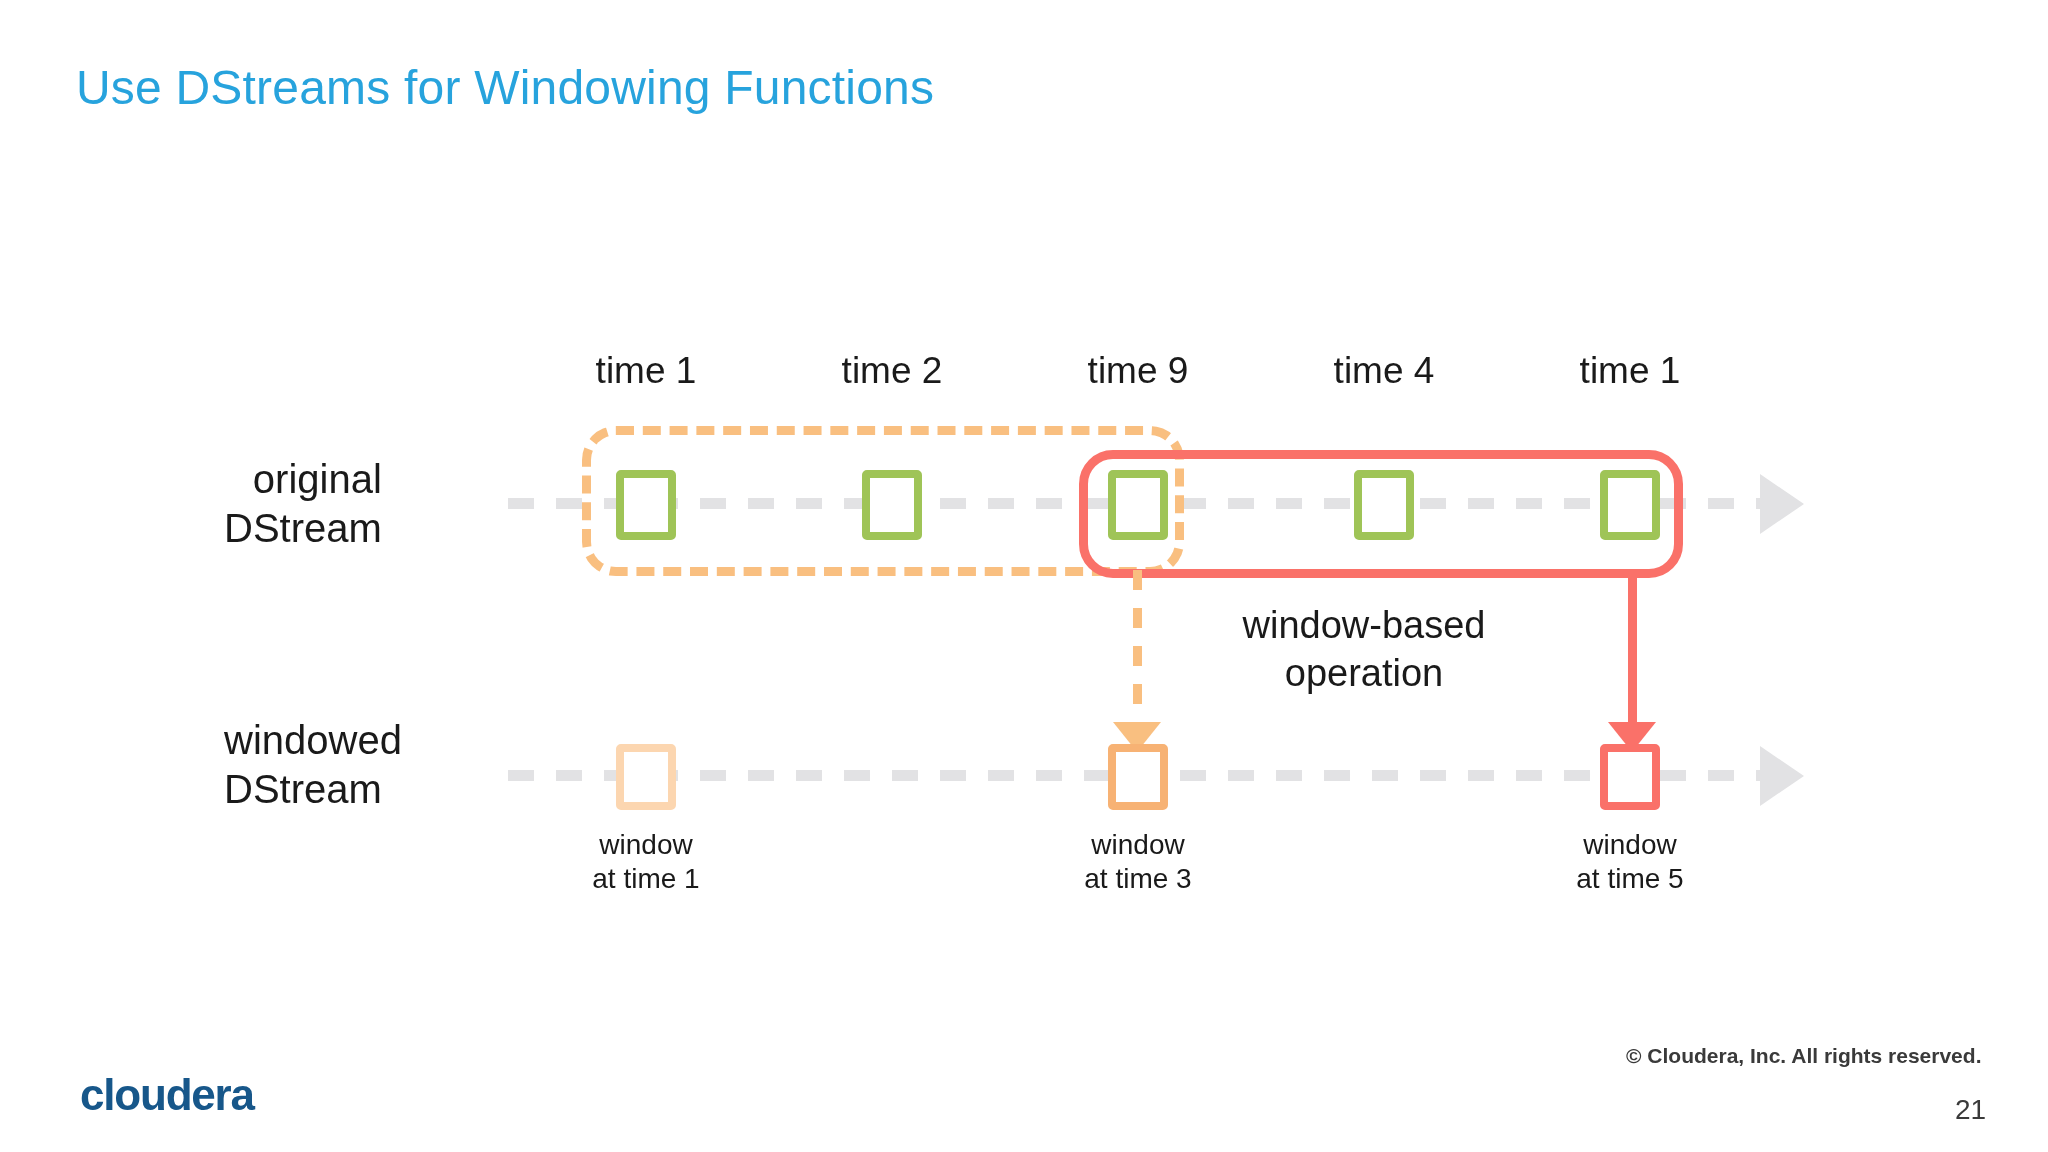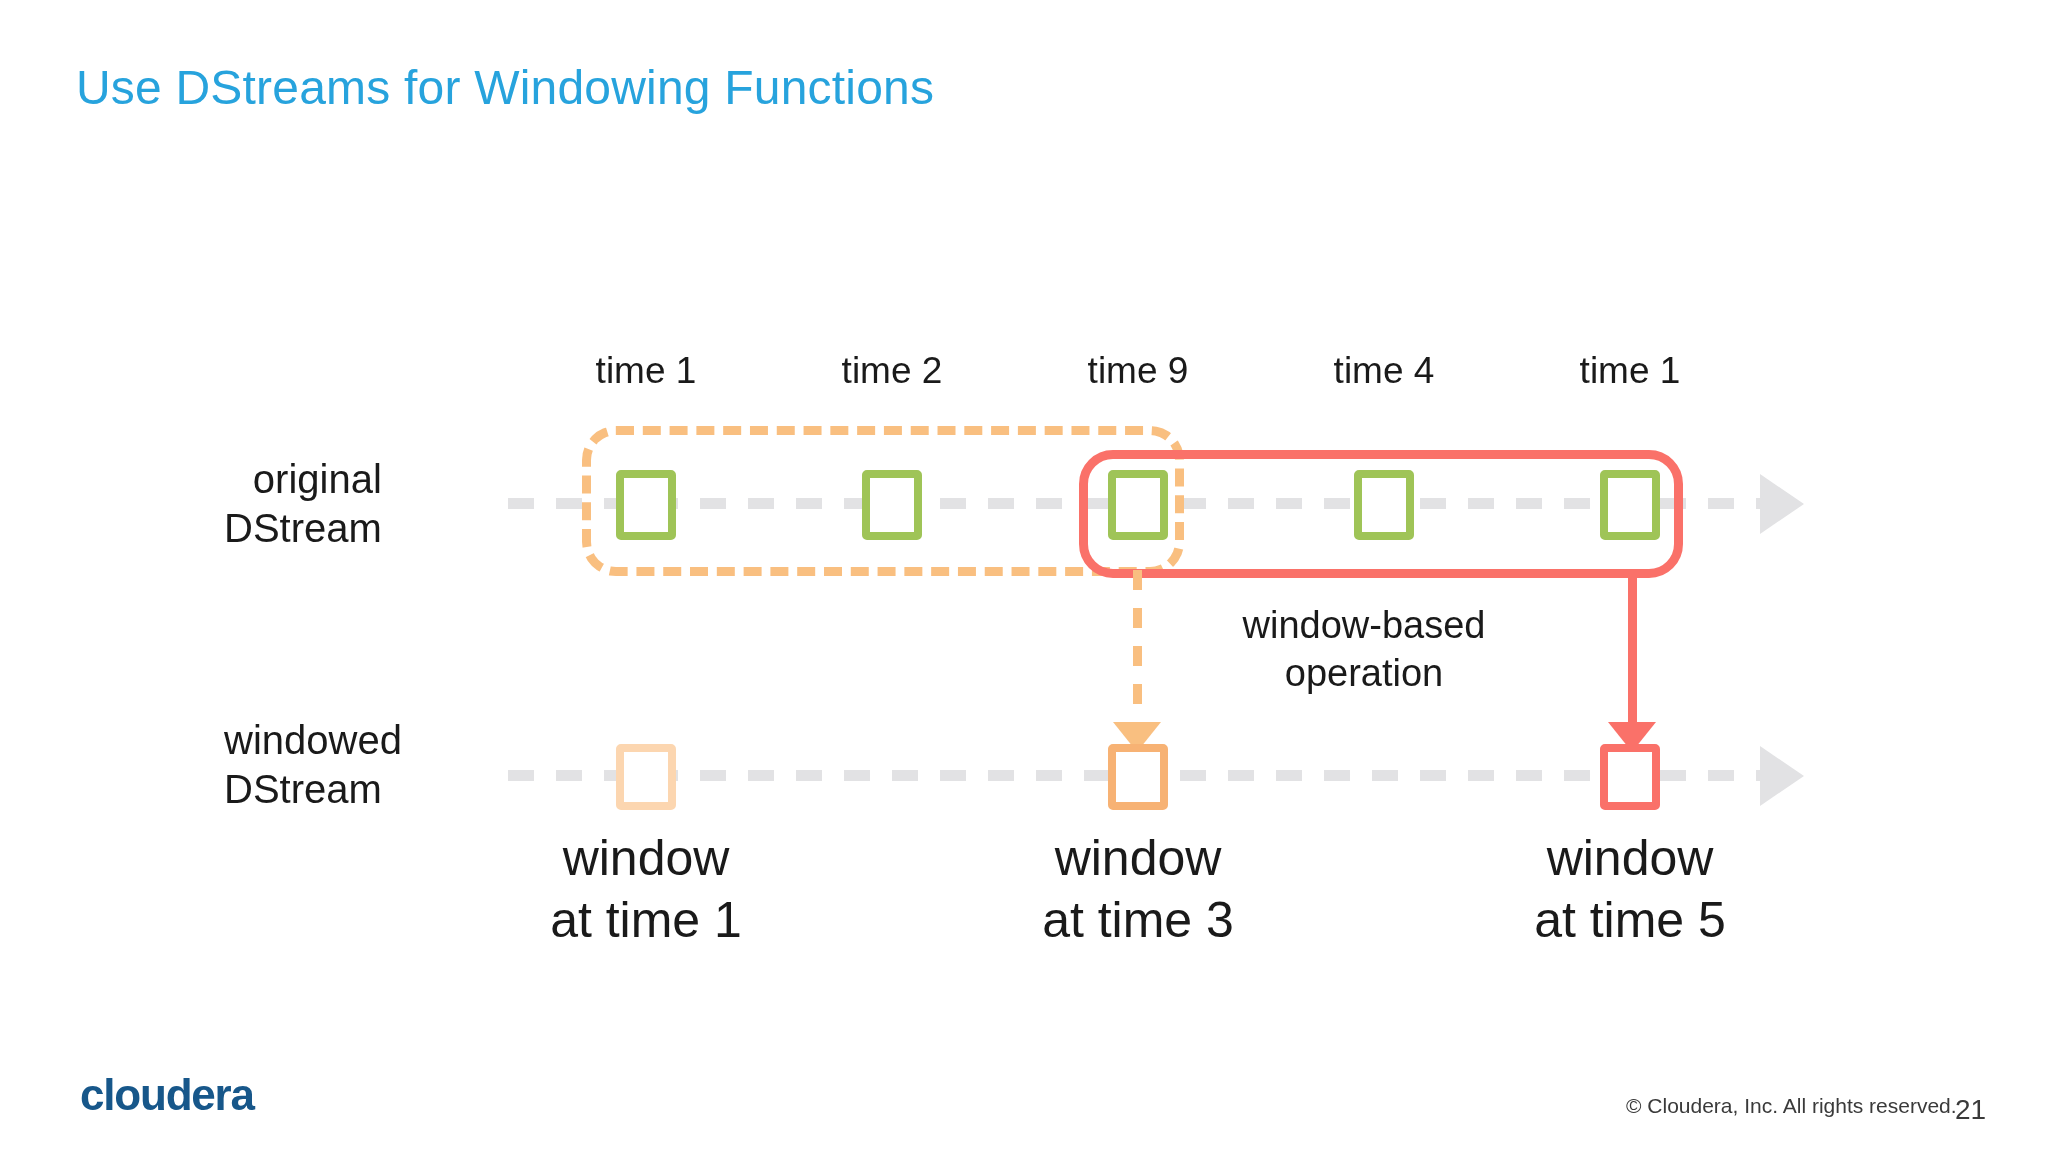--- a/index.html
+++ b/index.html
@@ -188,43 +188,44 @@
     line-height: 1.25;
   }
 
   
   .window-caption {
     position: absolute;
     top: 828px;
     width: 300px;
     margin-left: -150px;
     text-align: center;
-    font-size: 50px;
+    font-size: 28px;
     color: #1a1a1a;
     line-height: 1.23;
   }
 
   
   #footer-logo {
     position: absolute;
     left: 80px;
     top: 1070px;
     font-size: 44px;
     font-weight: bold;
     color: #17578a;
     letter-spacing: -1.2px;
     text-align: right;
   }
   #footer-copyright {
     position: absolute;
     left: 1626px;
-    top: 1094px;
+    top: 1044px;
     font-size: 21px;
     color: #3a3a3a;
     white-space: nowrap;
+    font-weight: bold;
   }
   #footer-pagenum {
     position: absolute;
     left: 1955px;
     top: 1094px;
     font-size: 28px;
     color: #3a3a3a;
   }
 </style>
 </head>

